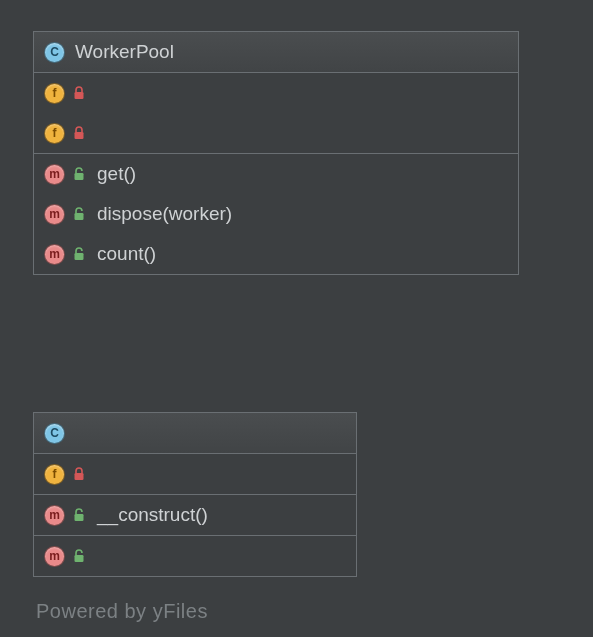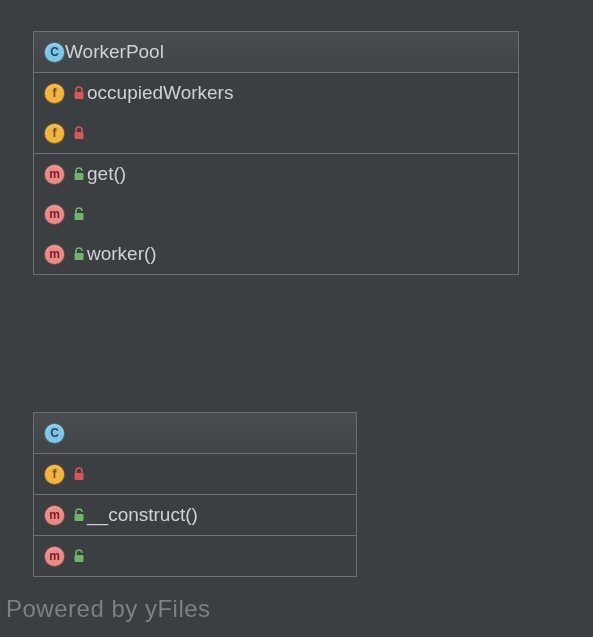--- a/index.html
+++ b/index.html
@@ -44,37 +44,37 @@
     flex: 0 0 auto;
     border: 1px solid rgba(0,0,0,0.45);
   }
   .icon-c { background:#7ec5e6; color:#1f4c63; box-shadow: inset 0 1px 2px rgba(255,255,255,0.5);}
   .icon-f { background:#f0b33e; color:#7a4b00; box-shadow: inset 0 1px 2px rgba(255,255,255,0.4);}
   .icon-m { background:#e98a8a; color:#7a1d1d; box-shadow: inset 0 1px 2px rgba(255,255,255,0.35);}
   .label {
     color:#cfd2d4;
     font-size:19px;
     white-space:nowrap;
-    margin-left:0;
+    margin-left:10px;
   }
   .lock-wrap{
     margin-left:6px;
     width:16px;
     display:inline-flex;
     align-items:center;
     justify-content:center;
     flex:0 0 auto;
   }
   svg.lock{ display:block; }
   .footer {
     position:absolute;
-    left:6px;
+    left:36px;
     bottom:14px;
     color:#7c8184;
-    font-size:24px;
+    font-size:20px;
     letter-spacing:0.5px;
   }
 </style>
 </head>
 <body>
 
 <div class="uml-box" style="left:33px; top:31px; width:484px;">
   <div class="section">
     <div class="row header-row">
       <span class="icon icon-c">C</span>
@@ -83,21 +83,20 @@
   </div>
   <div class="section">
     <div class="row">
       <span class="icon icon-f">f</span>
       <span class="lock-wrap">
         <svg class="lock" width="12" height="14" viewBox="0 0 12 14">
             <path d="M3 6 V4 a3 3 0 0 1 6 0 V6" fill="none" stroke="#d45757" stroke-width="1.6"></path>
             <rect x="1.5" y="6" width="9" height="7" rx="1.2" fill="#d45757"></rect>
           </svg>
       </span>
-      <span class="label">occupiedWorkers</span>
     </div>
     <div class="row">
       <span class="icon icon-f">f</span>
       <span class="lock-wrap">
         <svg class="lock" width="12" height="14" viewBox="0 0 12 14">
             <path d="M3 6 V4 a3 3 0 0 1 6 0 V6" fill="none" stroke="#d45757" stroke-width="1.6"></path>
             <rect x="1.5" y="6" width="9" height="7" rx="1.2" fill="#d45757"></rect>
           </svg>
       </span>
     </div>
@@ -114,30 +113,31 @@
       <span class="label">get()</span>
     </div>
     <div class="row">
       <span class="icon icon-m">m</span>
       <span class="lock-wrap">
         <svg class="lock" width="12" height="14" viewBox="0 0 12 14">
             <path d="M3 6 V4 a3 3 0 0 1 6 0" fill="none" stroke="#6fb36f" stroke-width="1.6"></path>
             <rect x="1.5" y="6" width="9" height="7" rx="1.2" fill="#6fb36f"></rect>
           </svg>
       </span>
+      <span class="label">dispose(worker)</span>
     </div>
     <div class="row">
       <span class="icon icon-m">m</span>
       <span class="lock-wrap">
         <svg class="lock" width="12" height="14" viewBox="0 0 12 14">
             <path d="M3 6 V4 a3 3 0 0 1 6 0" fill="none" stroke="#6fb36f" stroke-width="1.6"></path>
             <rect x="1.5" y="6" width="9" height="7" rx="1.2" fill="#6fb36f"></rect>
           </svg>
       </span>
-      <span class="label">worker()</span>
+      <span class="label">count()</span>
     </div>
   </div>
 </div>
 
 <div class="uml-box" style="left:33px; top:412px; width:322px;">
   <div class="section">
     <div class="row header-row">
       <span class="icon icon-c">C</span>
     </div>
   </div>

